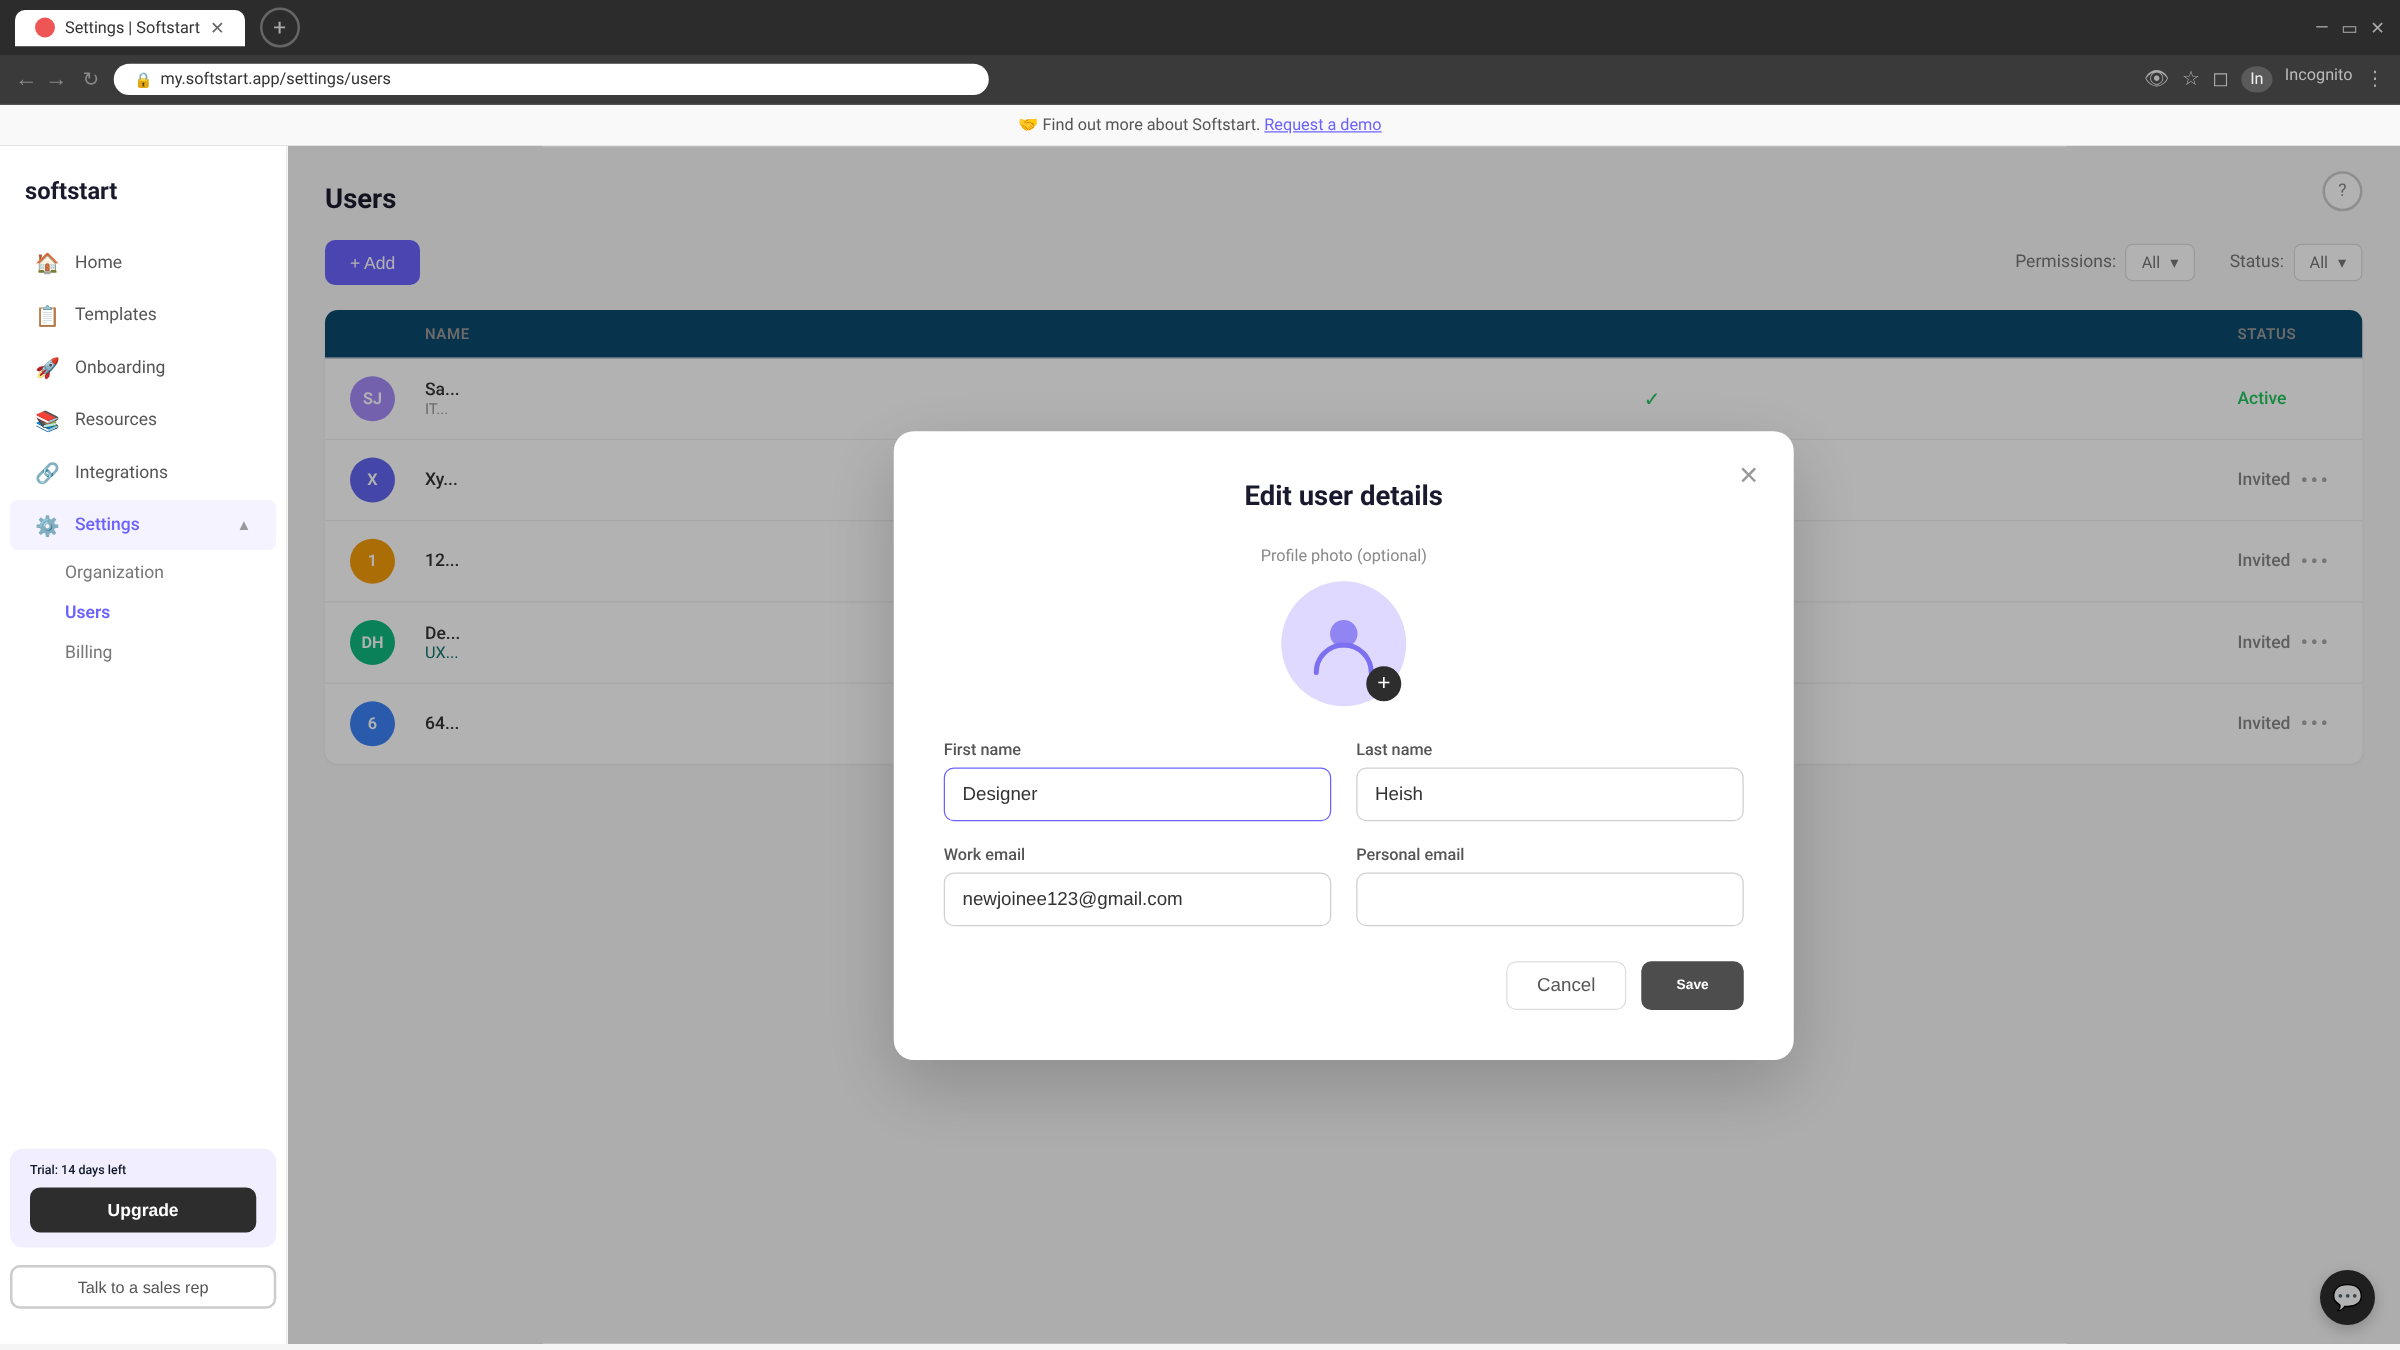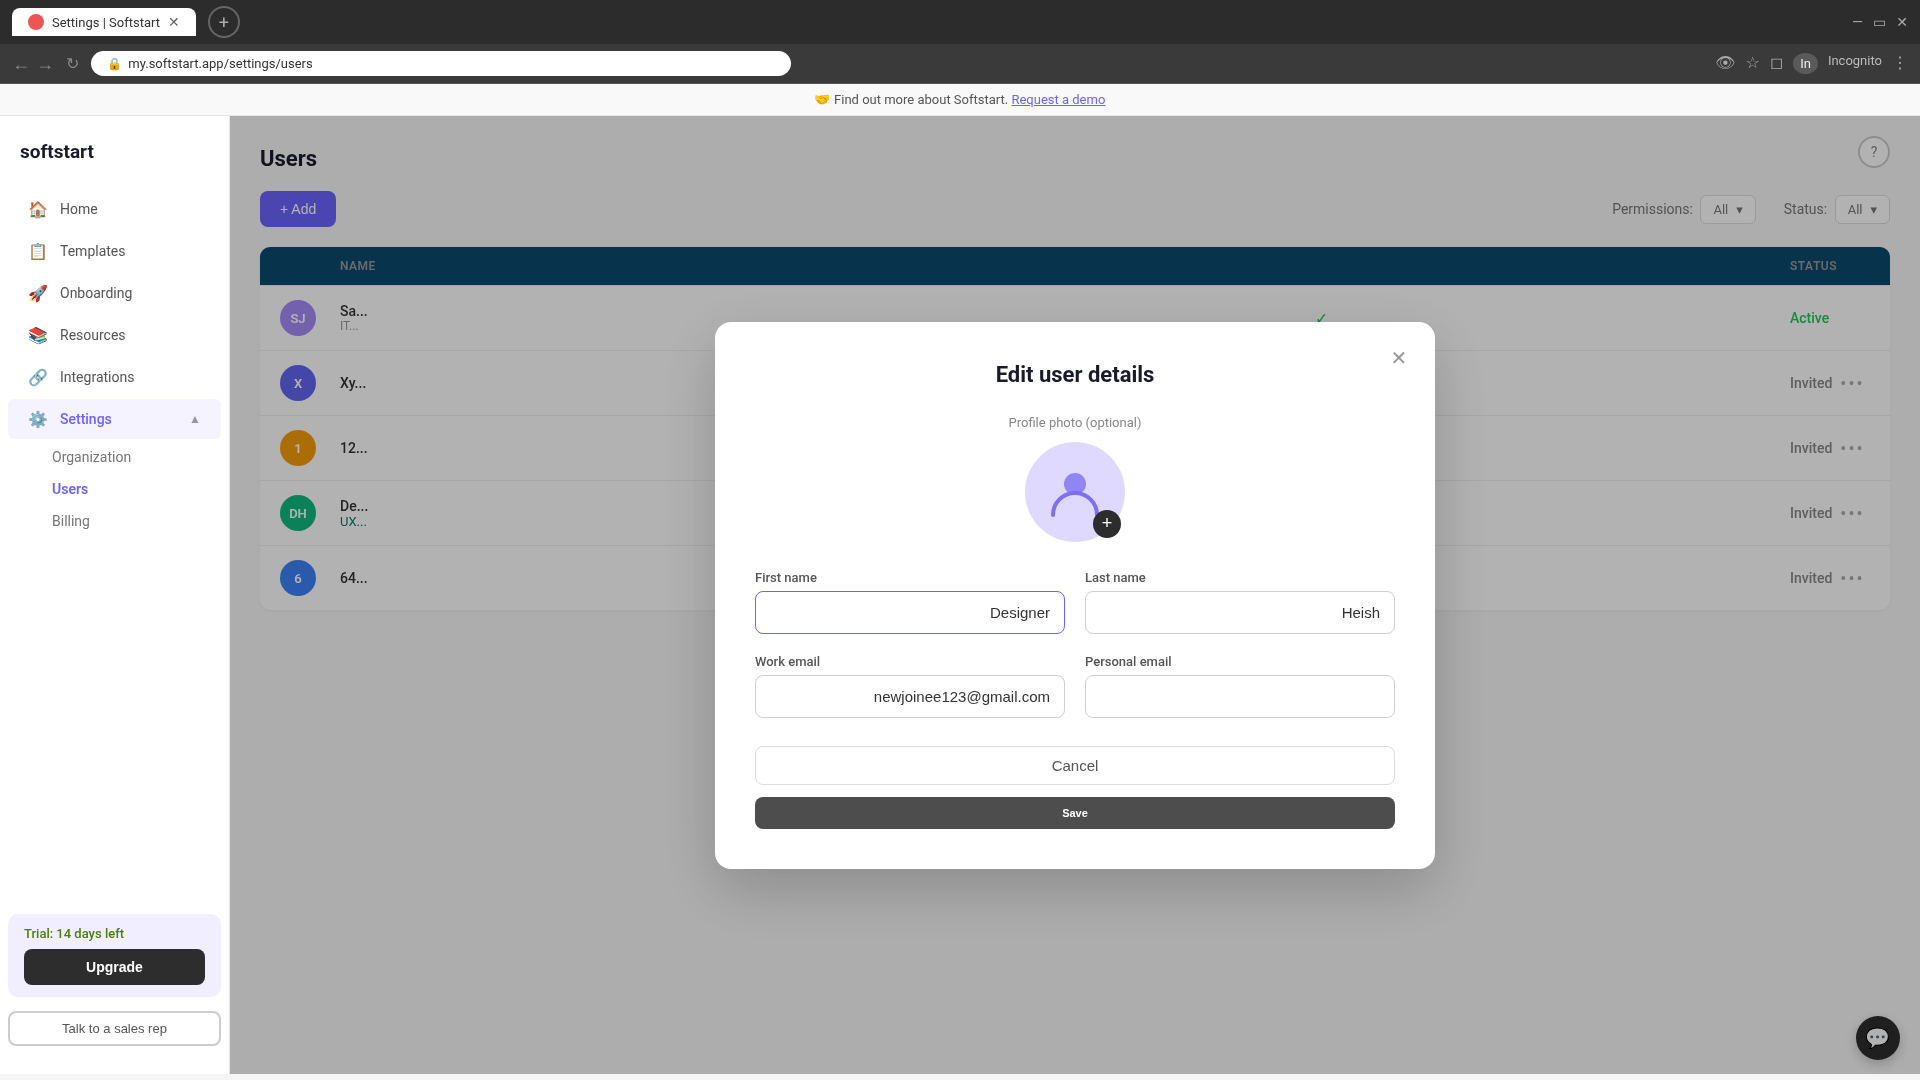--- a/index.html
+++ b/index.html
@@ -32,21 +32,21 @@
     .sidebar-logo span { color: #1a1a2e; }
     .sidebar-nav { flex: 1; }
     .sidebar-item { display: flex; align-items: center; gap: 12px; padding: 10px 20px; font-size: 14px; color: #555; cursor: pointer; border-radius: 6px; margin: 2px 8px; }
     .sidebar-item.active { background: #f5f3ff; color: #6c63ff; font-weight: 500; }
     .sidebar-item-icon { width: 20px; height: 20px; display: flex; align-items: center; justify-content: center; font-size: 16px; }
     .sidebar-sub { margin-left: 32px; }
     .sidebar-sub-item { padding: 8px 20px; font-size: 14px; color: #777; cursor: pointer; }
     .sidebar-sub-item.active { color: #6c63ff; font-weight: 600; }
     .sidebar-footer { padding: 12px 8px; }
     .trial-box { background: #f0eeff; border-radius: 10px; padding: 12px 16px; margin-bottom: 8px; }
-    .trial-text { font-size: 13px; color: #4d7c0f; font-weight: 500; }
+    .trial-text { font-size: 10px; color: #0f172a; font-weight: 500; }
     .upgrade-btn { background: #2d2d2d; color: #fff; border: none; border-radius: 8px; padding: 10px; width: 100%; font-size: 14px; font-weight: 600; cursor: pointer; margin-top: 8px; }
     .sales-btn { background: transparent; border: 2px solid #ccc; border-radius: 8px; padding: 8px; width: 100%; font-size: 13px; color: #555; cursor: pointer; margin-top: 6px; }
     .settings-arrow { margin-left: auto; font-size: 12px; color: #999; }
 
     
     .main-content { flex: 1; background: #f8f8f8; padding: 30px; position: relative; overflow: hidden; }
     .page-title { font-size: 22px; font-weight: 700; color: #1a1a2e; margin-bottom: 20px; }
     .toolbar { display: flex; align-items: center; gap: 12px; margin-bottom: 20px; }
     .add-btn { background: #6c63ff; color: #fff; border: none; border-radius: 8px; padding: 10px 20px; font-size: 14px; font-weight: 500; cursor: pointer; display: flex; align-items: center; gap: 6px; }
     .filters { margin-left: auto; display: flex; gap: 12px; align-items: center; font-size: 14px; color: #555; }
@@ -75,25 +75,25 @@
     .profile-photo-label { font-size: 13px; color: #888; margin-bottom: 12px; }
     .profile-photo-container { position: relative; width: 100px; height: 100px; }
     .profile-avatar { width: 100px; height: 100px; border-radius: 50%; background: #e0d9ff; display: flex; align-items: center; justify-content: center; }
     .profile-add-btn { position: absolute; bottom: 4px; right: 4px; width: 28px; height: 28px; border-radius: 50%; background: #2d2d2d; color: #fff; font-size: 18px; display: flex; align-items: center; justify-content: center; cursor: pointer; border: none; font-weight: 300; }
 
     
     .form-row { display: grid; grid-template-columns: 1fr 1fr; gap: 20px; margin-bottom: 20px; }
     .form-group { display: flex; flex-direction: column; gap: 6px; }
     .form-group.full-width { grid-column: 1 / -1; }
     .form-label { font-size: 13px; color: #555; font-weight: 500; }
-    .form-input { border: 1.5px solid #d0d0d0; border-radius: 8px; padding: 12px 14px; font-size: 15px; color: #333; outline: none; transition: border-color 0.2s; text-align: right; }
+    .form-input { border: 1.5px solid #d0d0d0; border-radius: 8px; padding: 12px 14px; font-size: 15px; color: #333; outline: none; transition: border-color 0.2s; }
     .form-input.active-field { border-color: #6c63ff; }
 
     
-    .modal-actions { display: flex; justify-content: flex-end; gap: 12px; margin-top: 28px; flex-direction: column; }
+    .modal-actions { display: flex; justify-content: flex-end; gap: 12px; margin-top: 28px; }
     .cancel-btn { background: #fff; border: 1.5px solid #ddd; border-radius: 8px; padding: 10px 24px; font-size: 15px; color: #555; cursor: pointer; }
     .save-btn { background: #4d4d4d; color: #fff; border: none; border-radius: 8px; padding: 10px 28px; font-size: 11px; font-weight: 600; cursor: pointer; }
 
     
     .chat-bubble { position: fixed; bottom: 20px; right: 20px; width: 44px; height: 44px; background: #2d2d2d; border-radius: 50%; display: flex; align-items: center; justify-content: center; color: #fff; font-size: 20px; cursor: pointer; box-shadow: 0 4px 12px rgba(0,0,0,0.2); }
   </style>
 </head>
 <body>
 
 <div class="browser-chrome">

